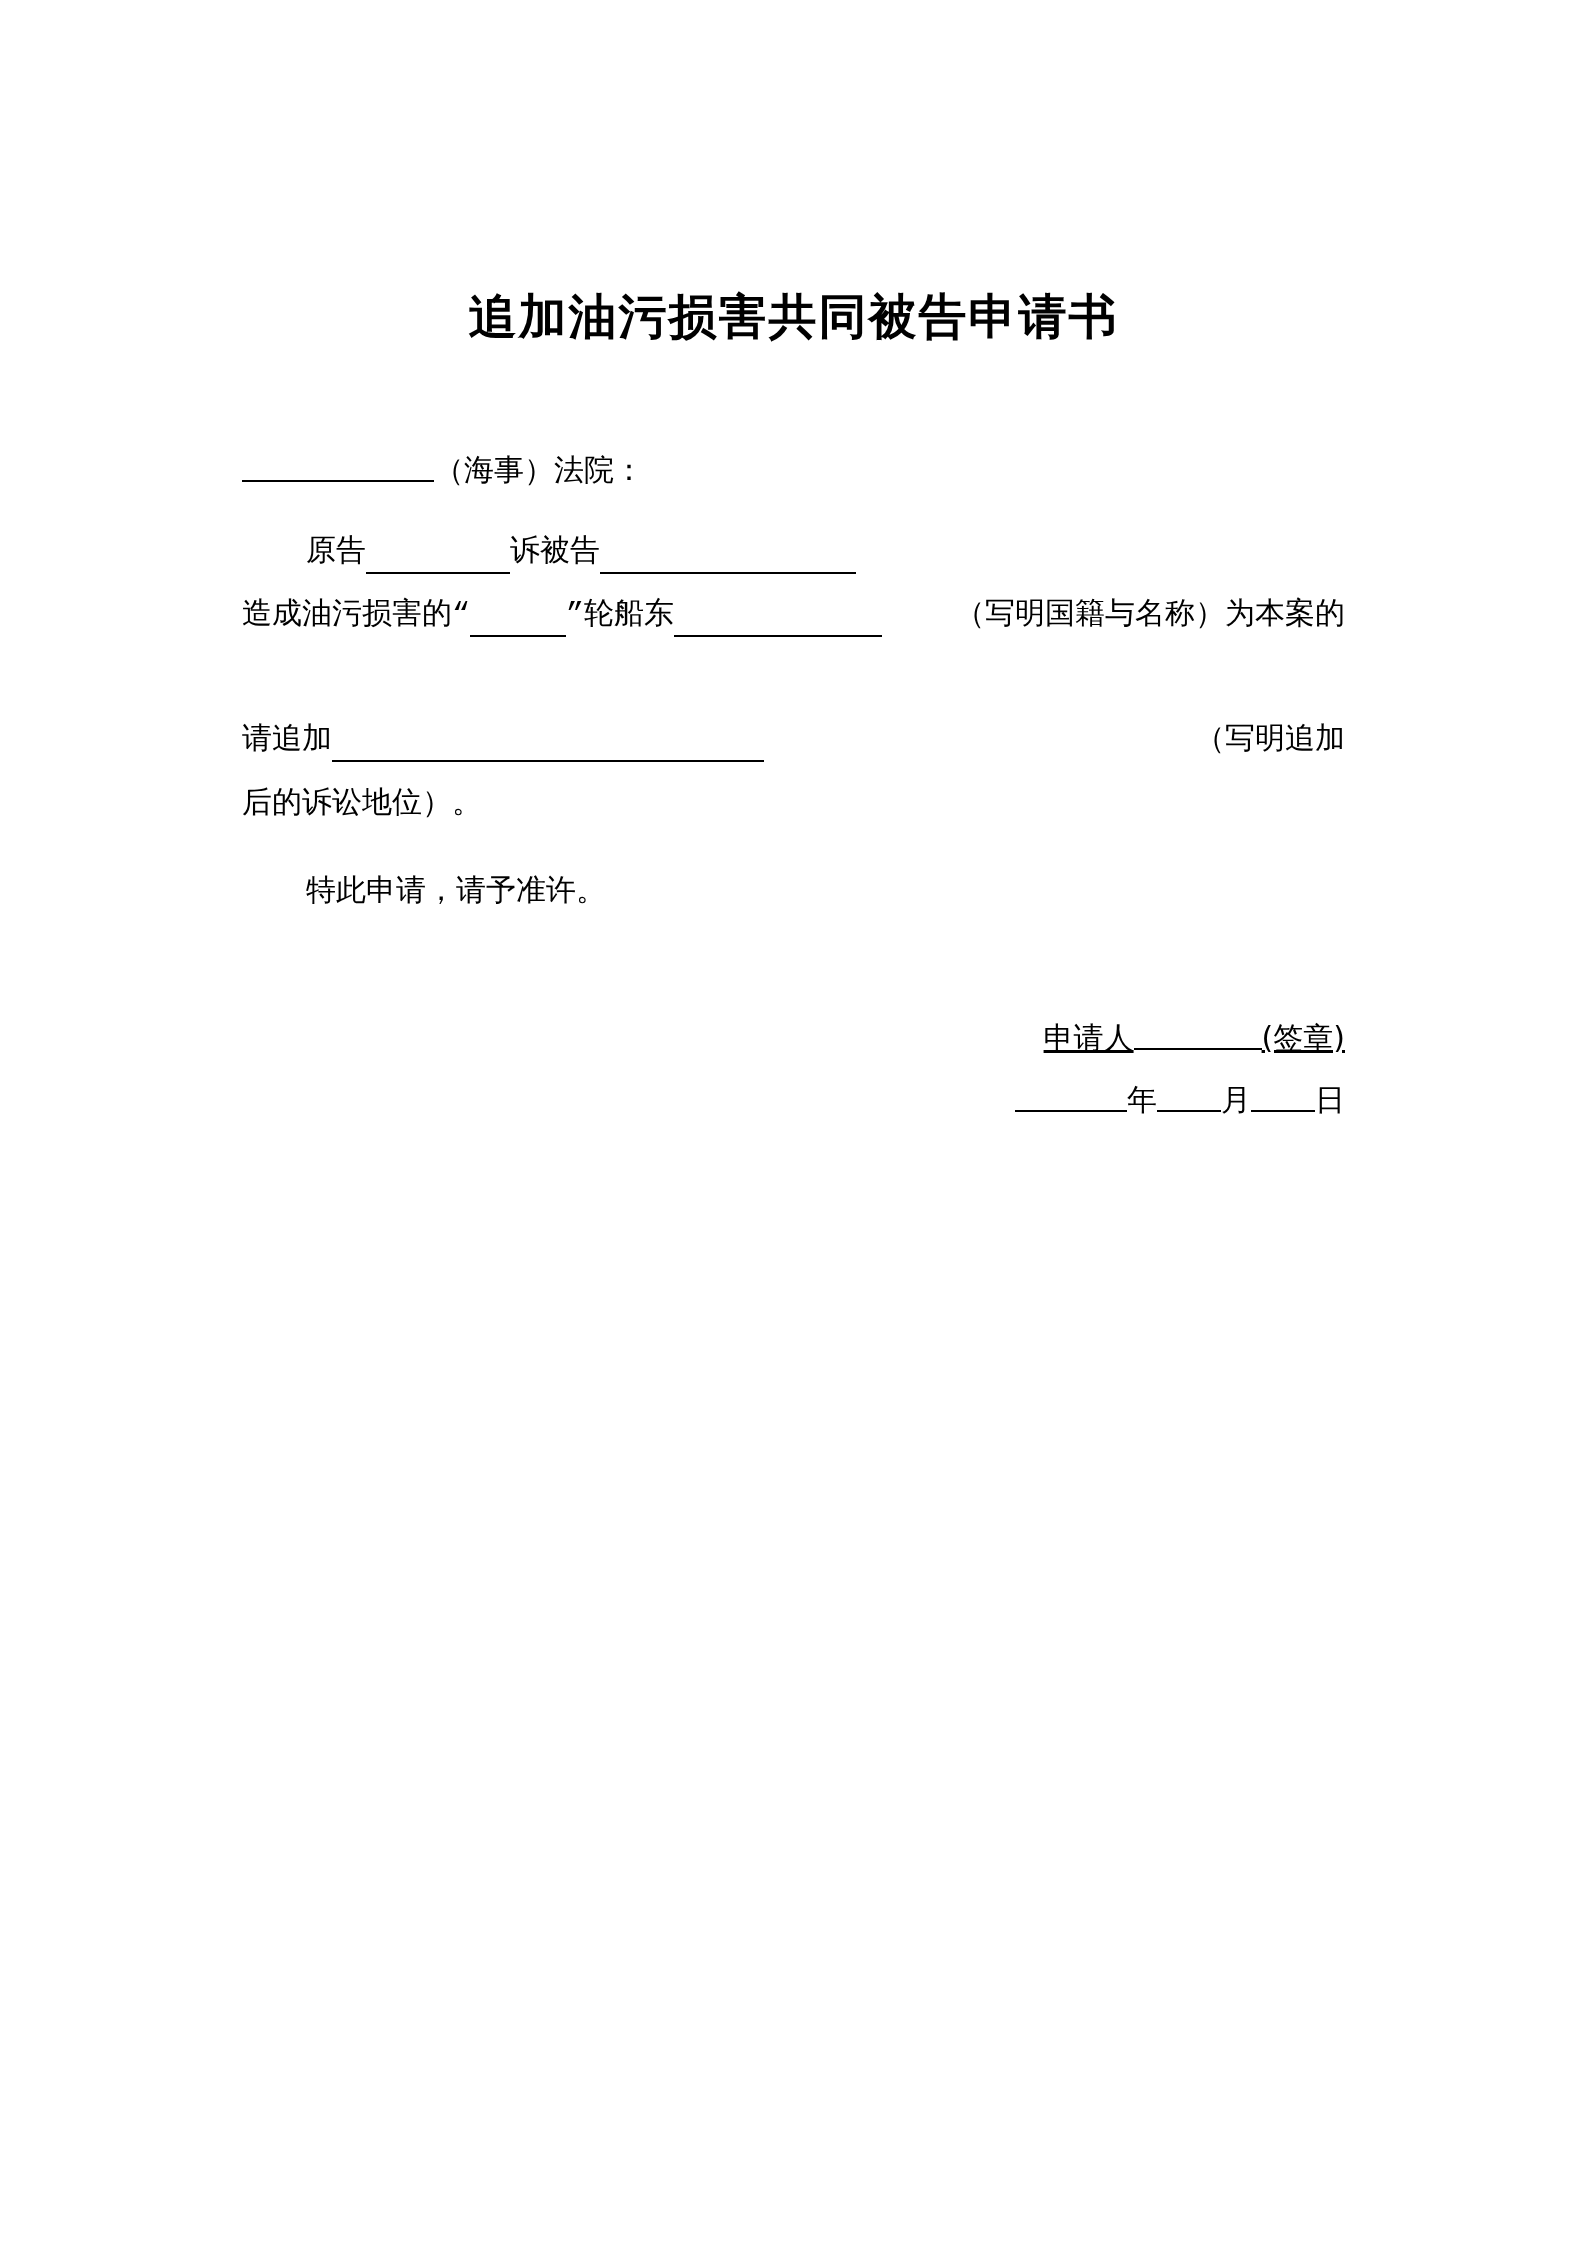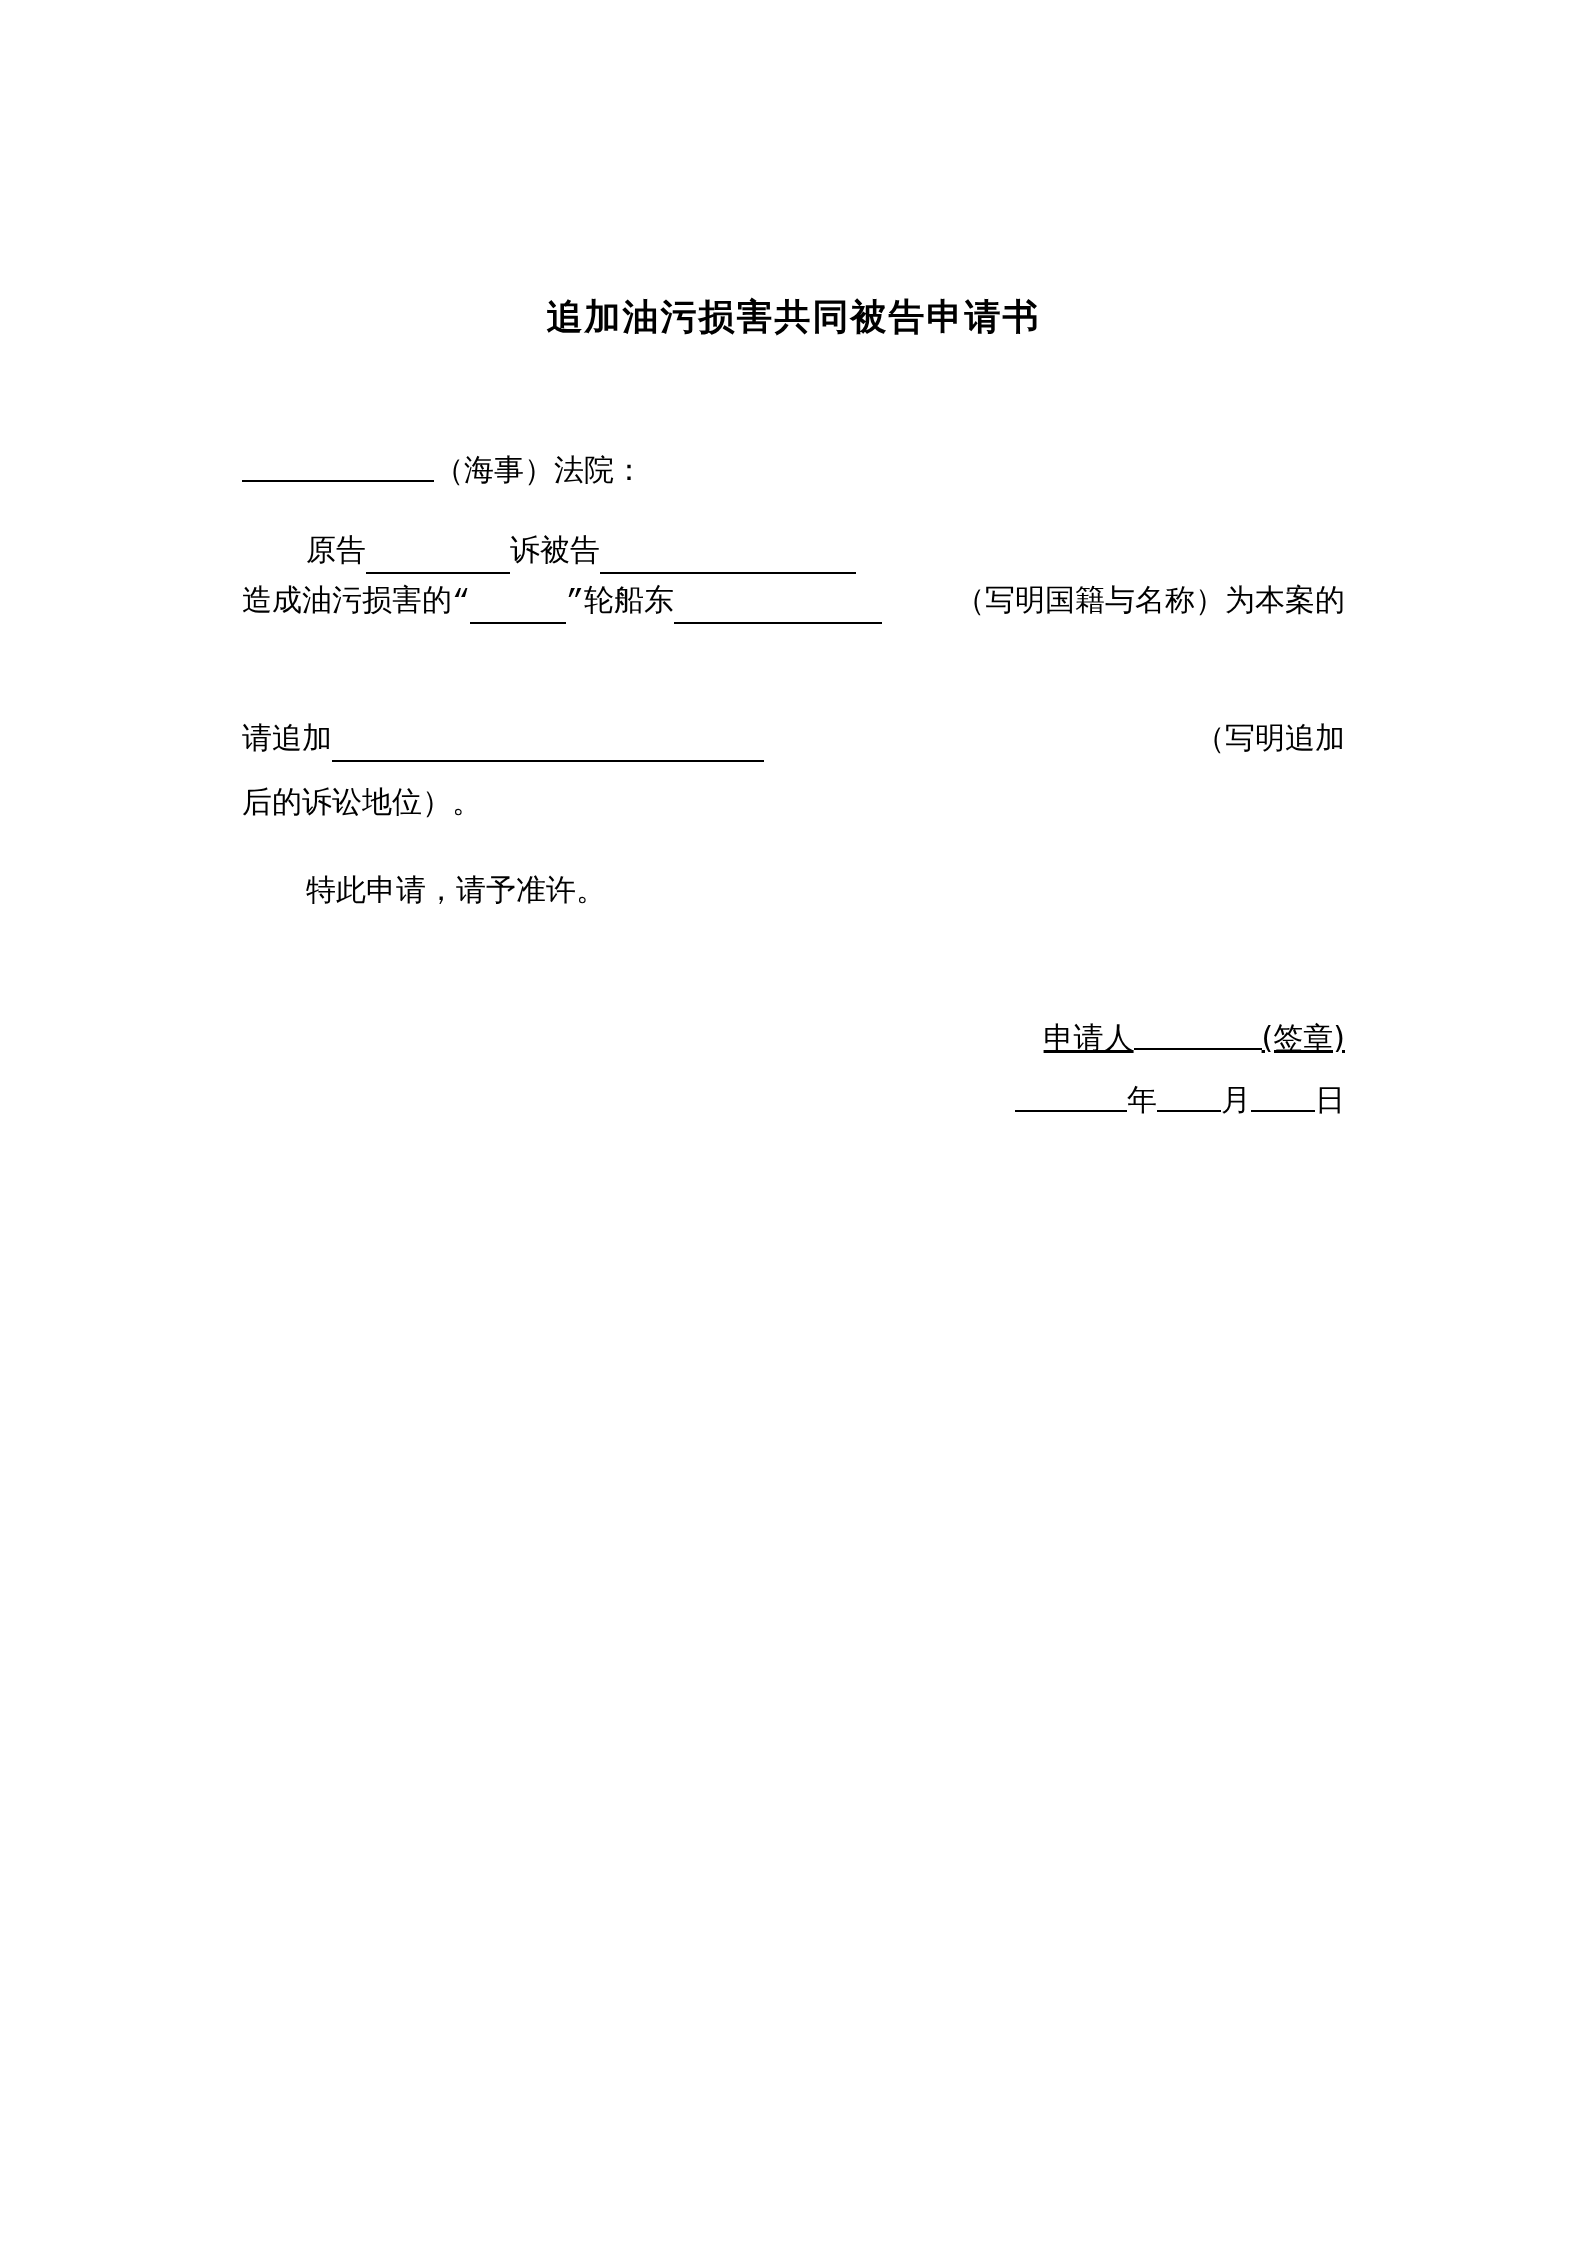--- a/index.html
+++ b/index.html
@@ -21,21 +21,21 @@
       width: 1587px;
       height: 2245px;
       background: #ffffff;
     }
     .title {
       position: absolute;
       top: 286px;
       left: 0;
       width: 1587px;
       text-align: center;
-      font-size: 36px;
+      font-size: 48px;
       font-weight: bold;
       letter-spacing: 2px;
       line-height: 60px;
       font-family: "DejaVu Serif", "Liberation Serif", serif;
     }
     .line {
       position: absolute;
       left: 242px;
       font-size: 30px;
       line-height: 40px;
@@ -84,21 +84,21 @@
   </div>
 
   <div class="justify-line" style="top:532px;">
     <span class="seg" style="padding-left:64px;">原告</span>
     <span class="blank seg" style="width:144px;"></span>
     <span class="seg">诉被告</span>
     <span class="blank seg" style="width:256px;"></span>
     <span class="gap"></span>
   </div>
 
-  <div class="justify-line" style="top:582px;">
+  <div class="justify-line" style="top:595px;">
     <span class="seg">造成油污损害的“</span>
     <span class="blank seg" style="width:96px;"></span>
     <span class="seg">”轮船东</span>
     <span class="blank seg" style="width:208px;"></span>
     <span class="gap"></span>
     <span class="seg">（写明国籍与名称）为本案的</span>
   </div>
 
 
   <div class="justify-line" style="top:720px;">

